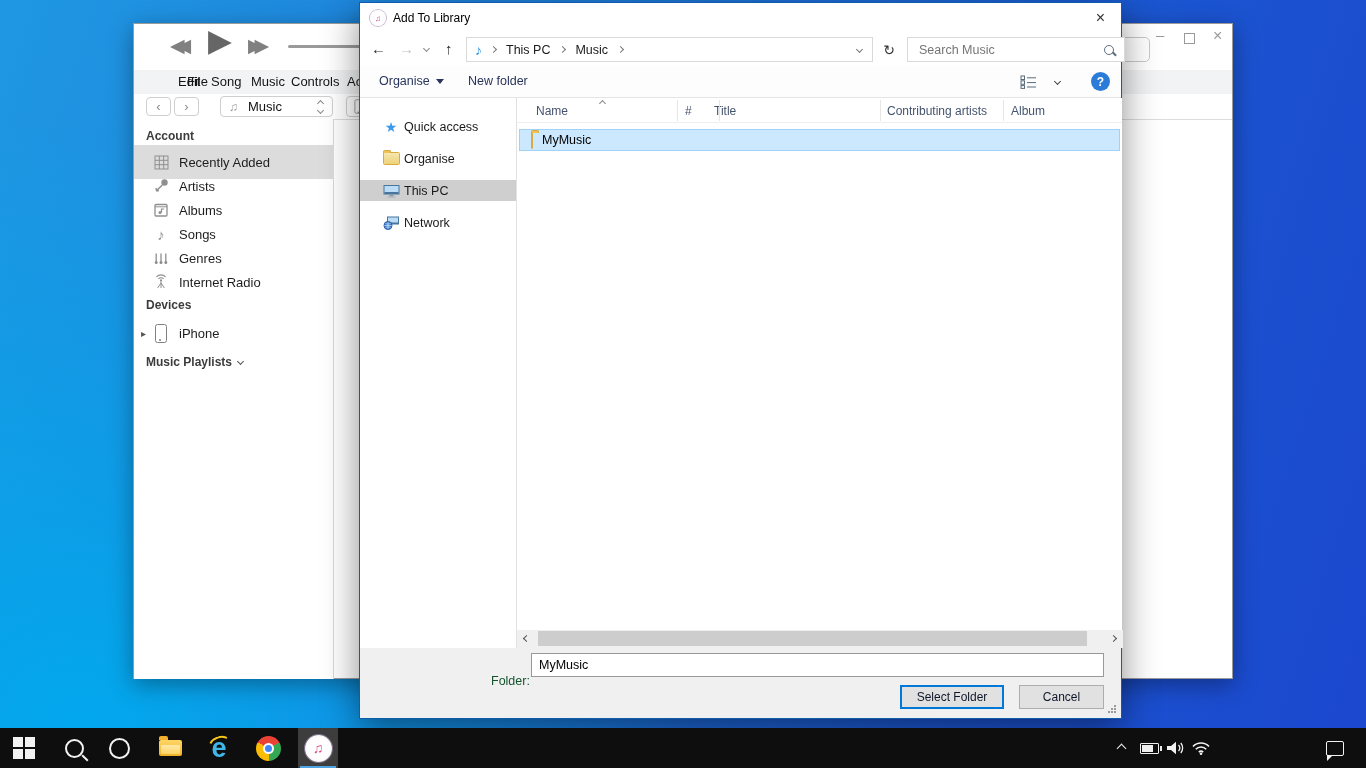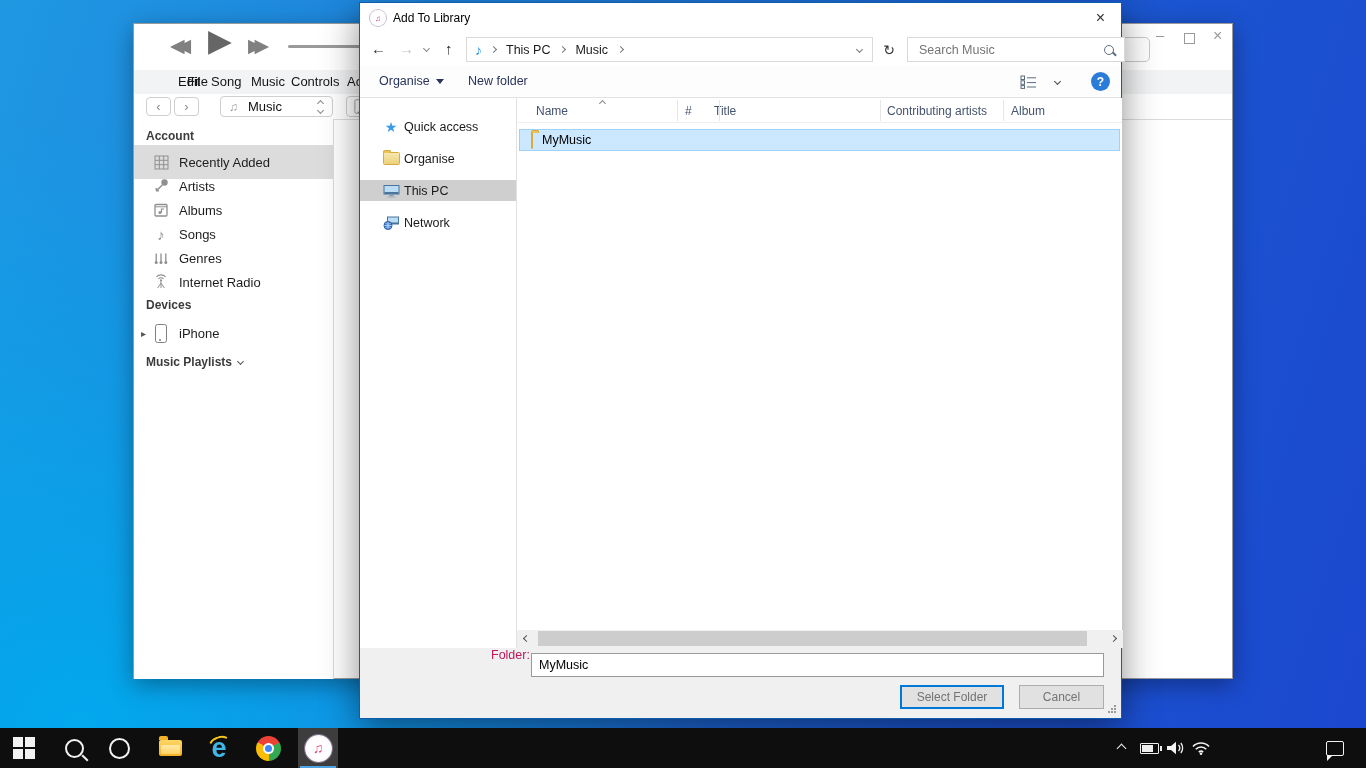--- a/index.html
+++ b/index.html
@@ -40,21 +40,21 @@
   #dlg .toolbar{left:0;top:63px;width:100%;height:32px;background:#fdfdfd;border-bottom:1px solid #e4e4e4;box-sizing:border-box;}
   #dlg .navpane{left:0;top:95px;width:157px;height:550px;background:#fff;border-right:1px solid #e2e2e2;box-sizing:border-box;}
   #dlg .filearea{left:157px;top:95px;width:605px;height:550px;background:#fff;}
   .nav-row{position:absolute;left:0;width:156px;height:21px;display:flex;align-items:center;}
   .nav-row.sel{background:#cfcfcf;}
   .nav-row .ic{position:absolute;left:22px;width:18px;display:flex;justify-content:center;}
   .nav-row .tx{position:absolute;left:44px;font-size:12.5px;color:#1a1a1a;}
   .colhead{position:absolute;top:0;height:25px;font-size:12px;color:#44546e;display:flex;align-items:center;}
   .colsep{position:absolute;top:2px;width:1px;height:21px;background:#e6e6e6;}
   .inbox{box-sizing:border-box;border:1px solid #d9d9d9;background:#fff;font-size:12.5px;}
-  .btn{position:absolute;box-sizing:border-box;background:#e1e1e1;border:1px solid #adadad;font-size:12px;color:#737373;display:flex;align-items:center;justify-content:center;font-family:"Liberation Sans",sans-serif;}
+  .btn{position:absolute;box-sizing:border-box;background:#e1e1e1;border:1px solid #adadad;font-size:12px;color:#0f172a;display:flex;align-items:center;justify-content:center;font-family:"Liberation Sans",sans-serif;}
   .btn.default{border:2px solid #0078d7;}
   
   .folder{position:relative;width:15px;height:11px;background:linear-gradient(#fce29a,#f3c64f);border:1px solid #d9ab3c;border-radius:1.5px;}
   .folder::before{content:"";position:absolute;top:-3px;left:-1px;width:6px;height:2px;background:#eec258;border:1px solid #d9ab3c;border-bottom:none;border-radius:2px 2px 0 0;}
   .folder.pale{background:linear-gradient(#f6e7ae,#eed27a);}
   
   .mag{position:relative;display:inline-block;width:8px;height:8px;border:1.6px solid #5f6f80;border-radius:50%;}
   .mag::after{content:"";position:absolute;width:5px;height:1.6px;background:#5f6f80;transform:rotate(45deg);right:-4px;bottom:-1px;}
   
   .help{width:19px;height:19px;border-radius:50%;background:#2b7cd8;color:#fff;font-size:12px;font-weight:bold;display:flex;align-items:center;justify-content:center;}
@@ -326,21 +326,21 @@
       </div>
     </div>
 
     <div class="hscroll">
       <i class="chev sm left" style="position:absolute;left:7px;top:6px;border-color:#505050;"></i>
       <div class="hthumb"></div>
       <i class="chev sm right" style="position:absolute;right:7px;top:6px;border-color:#505050;"></i>
     </div>
 
     <div class="abs" style="left:0;top:645px;width:761px;height:70px;background:#f0f0f0;">
-      <div class="abs" style="left:131px;top:0;font-size:12.5px;color:#be185d;">Folder:</div>
+      <div class="abs" style="left:131px;top:26px;font-size:12.5px;color:#14532d;">Folder:</div>
       <input class="abs" style="left: 171px; top: 5px; width: 573px; height: 24px; box-sizing: border-box; border: 1px solid rgb(153, 153, 153); padding: 0px 7px; font-size: 12.5px; font-family: &quot;Liberation Sans&quot;, sans-serif; color: rgb(0, 0, 0);" value="MyMusic">
       <div class="btn default" style="left:540px;top:37px;width:104px;height:24px;">
           <span>Select Folder</span>
         </div>
       <div class="btn" style="left:659px;top:37px;width:85px;height:24px;">
           <span>Cancel</span>
         </div>
     </div>
     <div class="grip"></div>
   </div>

